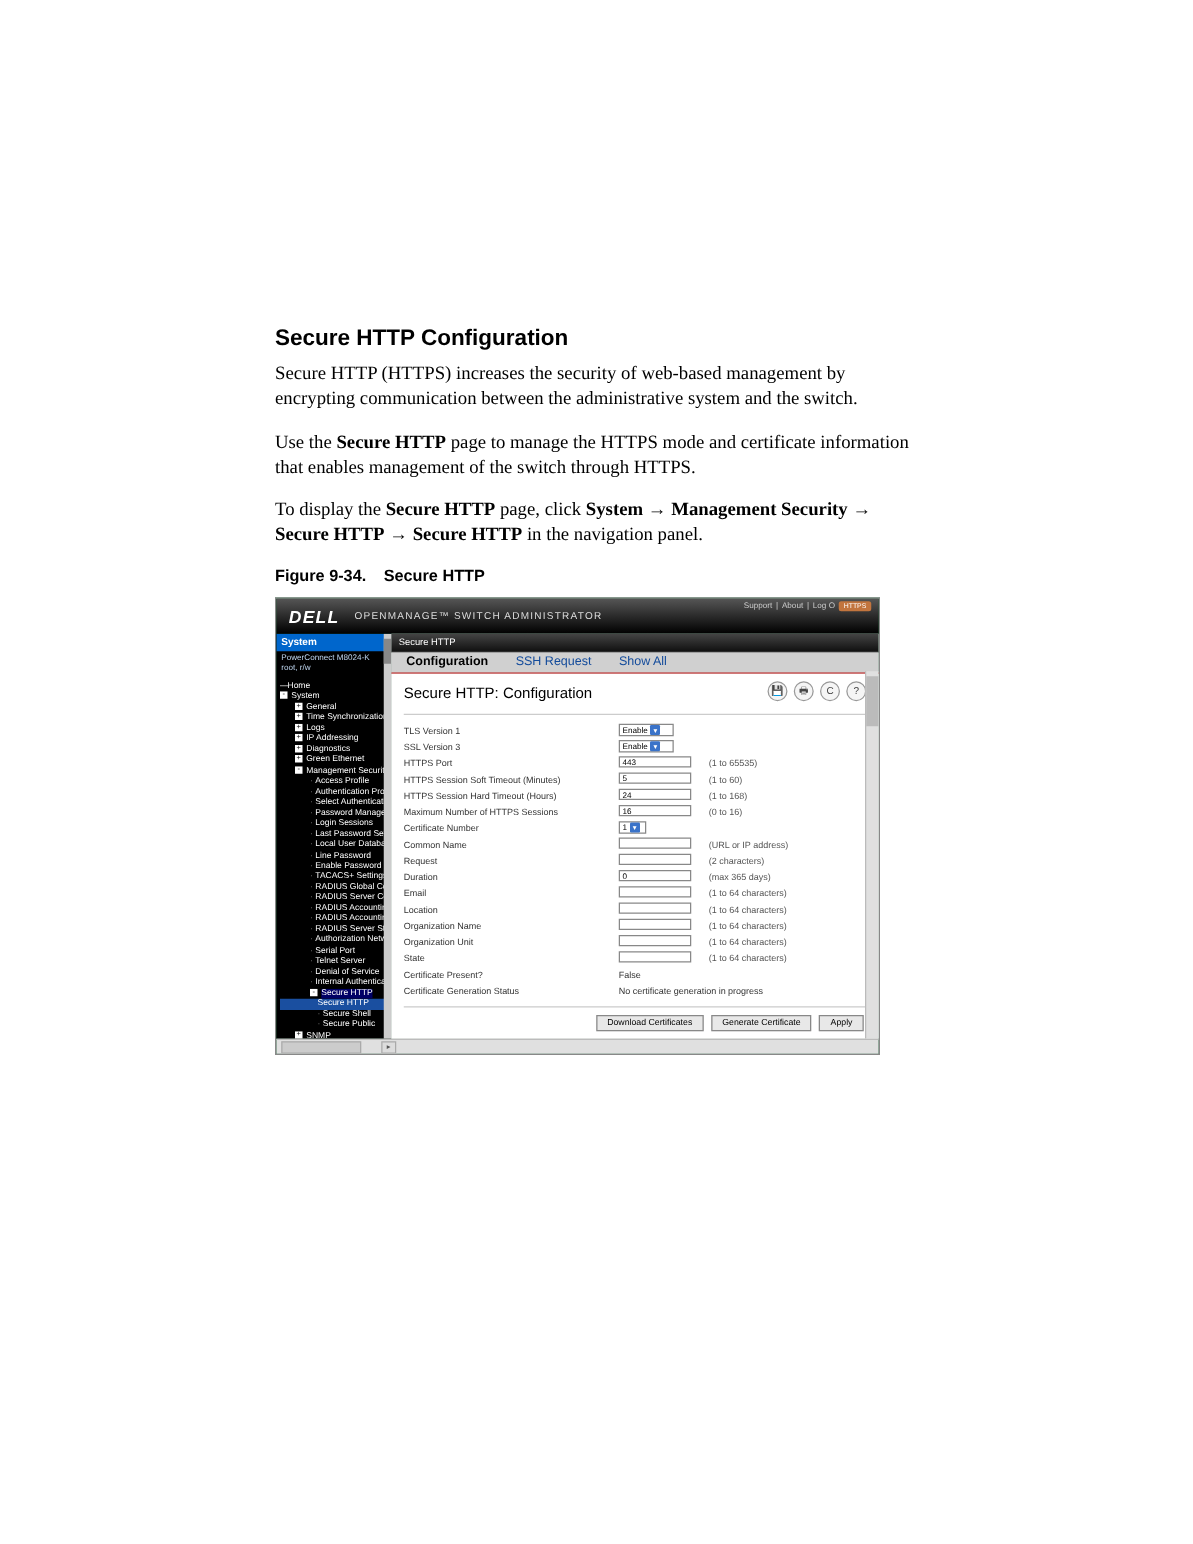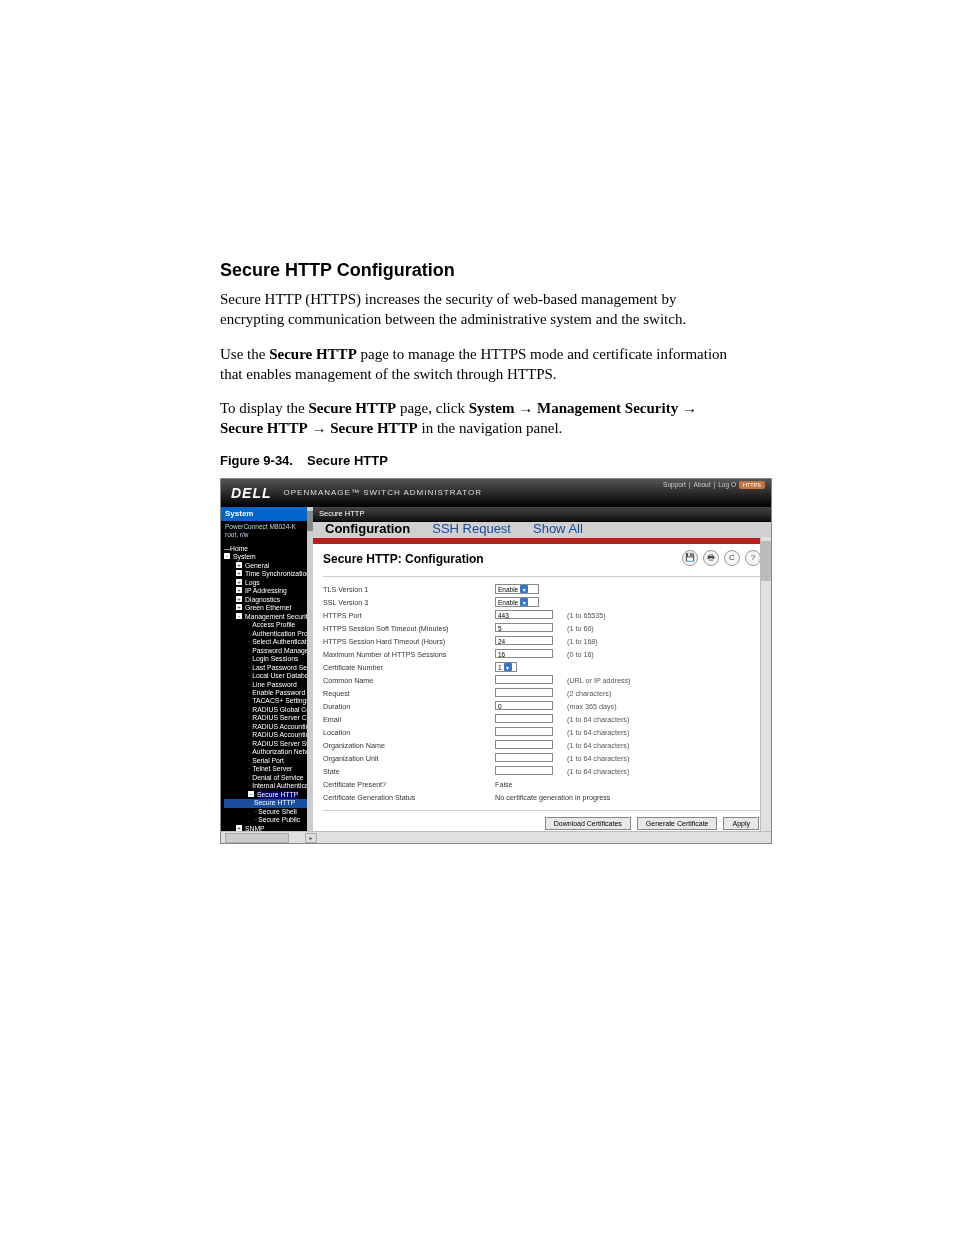--- a/index.html
+++ b/index.html
@@ -30,21 +30,21 @@
   .fig-caption {
     font-family: Arial, Helvetica, sans-serif;
     font-weight: bold;
     font-size: 13px;
     margin: 14px 0 10px 0;
   }
   .fig-caption .gap { display:inline-block; width:14px; }
 
   
   .screenshot {
-    width: 552px;
+    width: 484px;
     height: 366px;
     border: 1px solid #888;
     box-sizing: border-box;
     position: relative;
     font-family: Arial, Helvetica, sans-serif;
     font-size: 7.5px;
     color: #000;
     background: #14532d;
     overflow: hidden;
   }
@@ -158,40 +158,40 @@
     height:14px;
     color:#fff;
     font-size:7.5px;
     padding-left:6px;
     display:flex;align-items:center;
     border-bottom:1px solid #000;
   }
   .ss-tabs {
     background:#d0d0d0;
     height:16px;
-    display:flex; align-items:flex-end;
+    display:flex; align-items:flex-start;
     padding-left:6px;
     gap:10px;
-    font-size:13px;
-    border-bottom:6px solid #b91c1c;
+    font-size:10px;
+    border-bottom:1px solid #b91c1c;
   }
   .ss-tabs .tab { padding:2px 6px; color:#134b9b;}
   .ss-tabs .tab.active { color:#000; font-weight:bold;}
   .ss-panel {
     background:#fff;
     margin:0;
     padding:8px 10px 6px 10px;
     position:relative;
     height:calc(100% - 30px);
     box-sizing:border-box;
     overflow:hidden;
   }
   .ss-panel h3 {
     margin:0 0 10px 0;
-    font-weight:bold;
+    font-weight:normal;
     font-size:12px;
     color:#000;
   }
   .ss-icons {
     position:absolute; right:10px; top:6px;
     display:flex; gap:5px;
   }
   .ss-icons .ic{
     width:14px;height:14px;border:1px solid #999;border-radius:50%;
     background:#f5f5f5;color:#444;font-size:8px;

